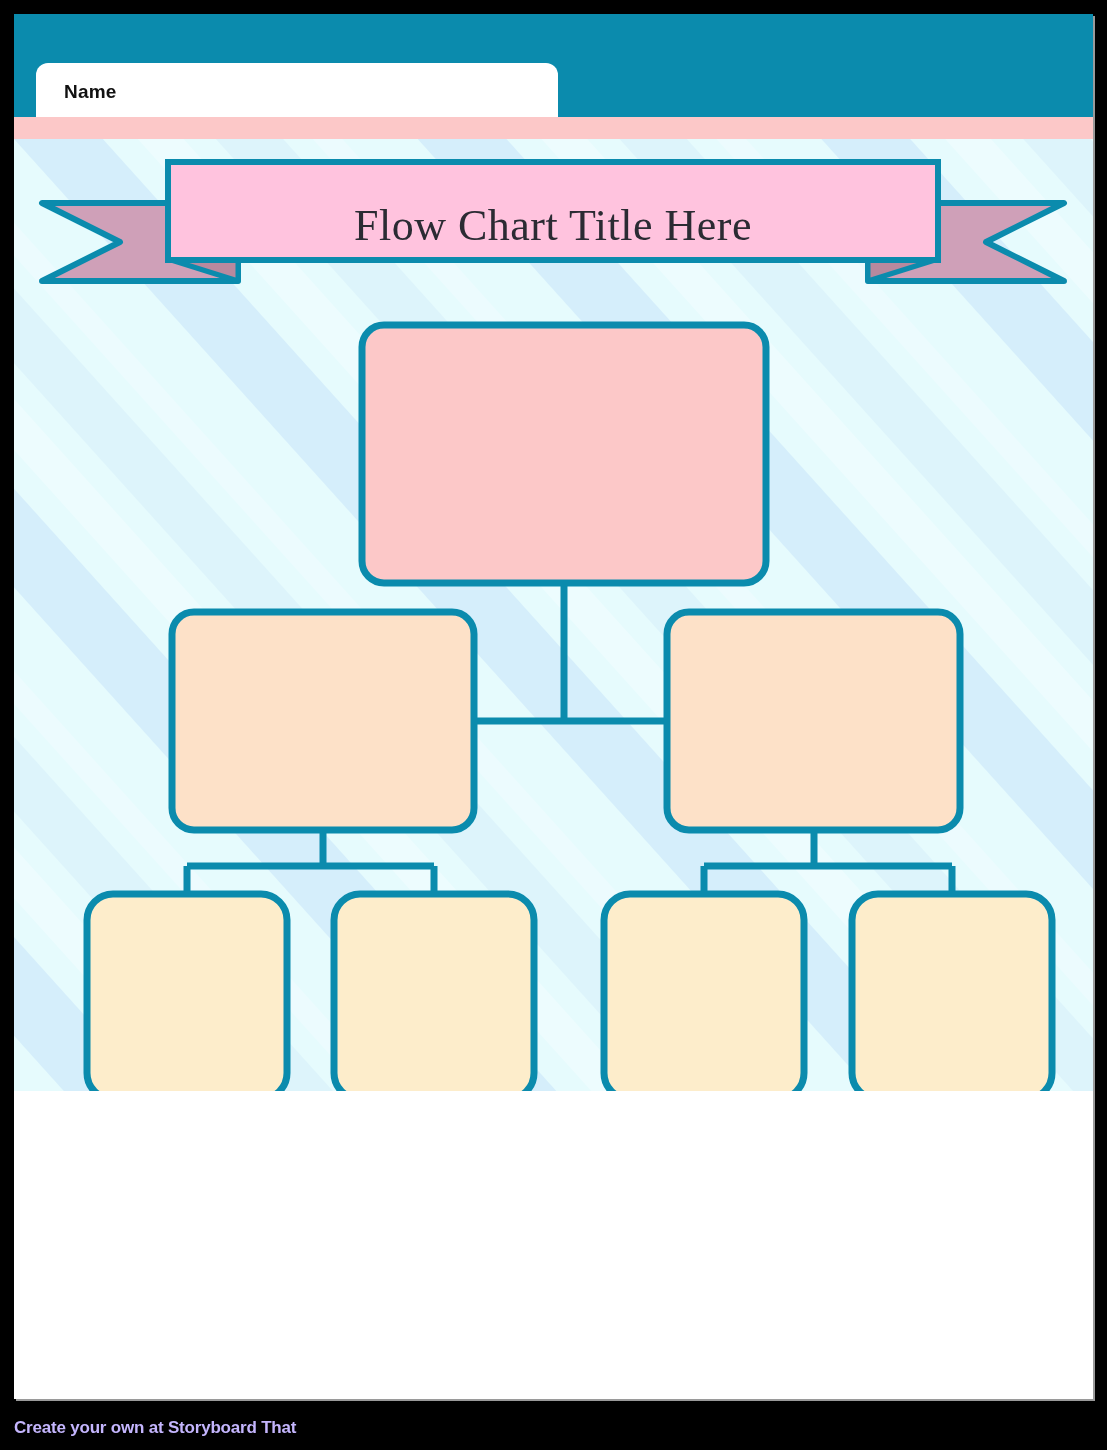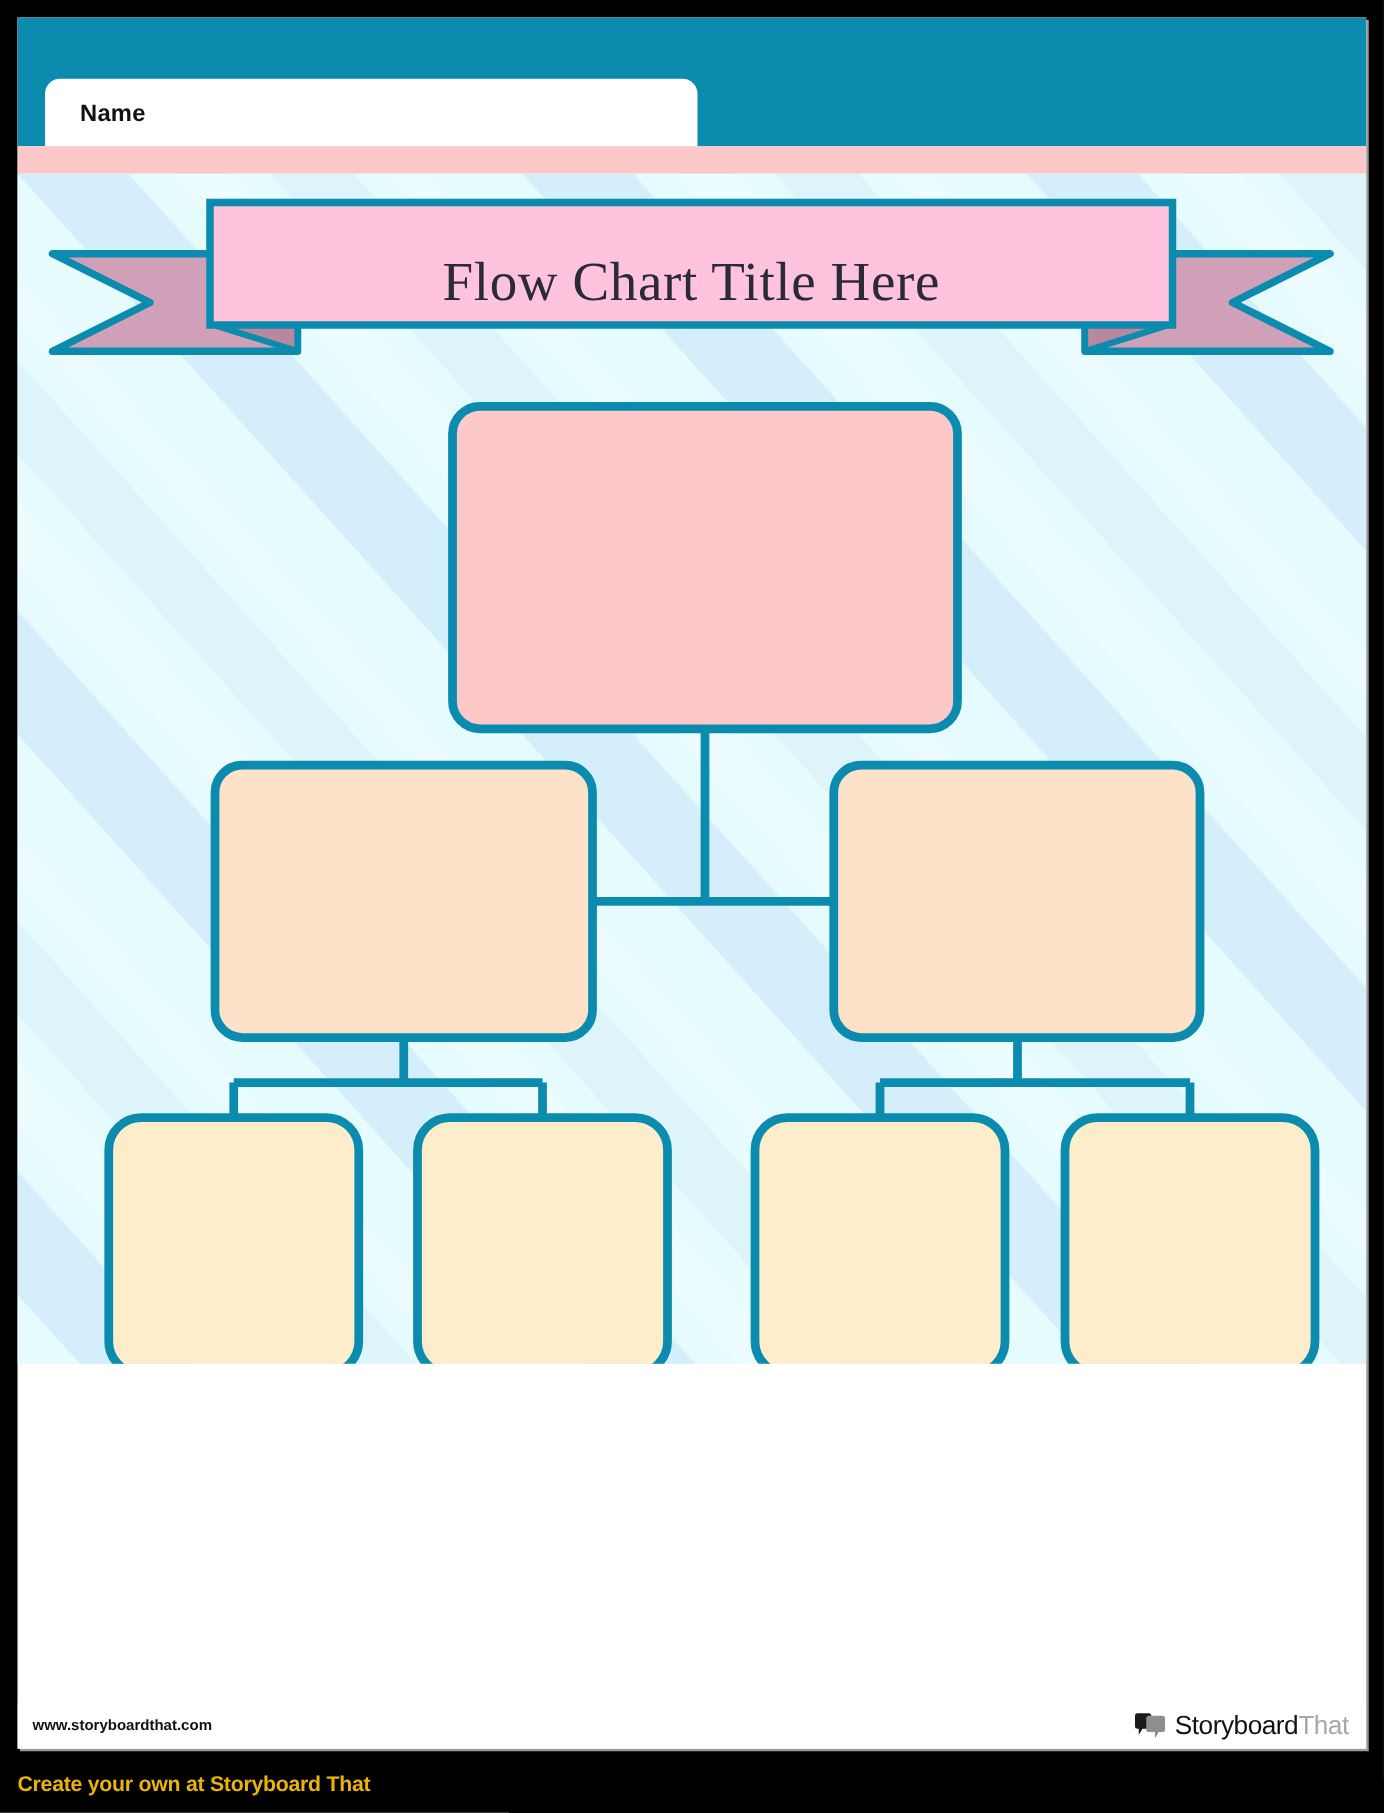--- a/index.html
+++ b/index.html
@@ -80,21 +80,21 @@
   }
   #footer-logo-text{
     font-size:21px;letter-spacing:-.4px;
   }
   #footer-logo-text .t1{color:#111;}
   #footer-logo-text .t2{color:#a8a8a8;}
 
   
   #caption{
     position:absolute;left:14px;top:1418px;
-    font-size:17px;font-weight:bold;color:#eab308;
+    font-size:17px;font-weight:bold;color:#c4b5fd;
     letter-spacing:-.2px;
   }
 </style>
 </head>
 <body>
 
 <div id="page">
 
   <div id="header">
 
@@ -194,32 +194,16 @@
           <rect x="424" y="1029" width="126" height="180" rx="26" fill="#f4fbdc" stroke="#0b8bad" stroke-width="6"></rect>
           <rect x="553" y="1029" width="126" height="180" rx="26" fill="#f4fbdc" stroke="#0b8bad" stroke-width="6"></rect>
           <rect x="678" y="1029" width="126" height="180" rx="26" fill="#f4fbdc" stroke="#0b8bad" stroke-width="6"></rect>
           <rect x="805" y="1029" width="126" height="180" rx="26" fill="#f4fbdc" stroke="#0b8bad" stroke-width="6"></rect>
           <rect x="934" y="1029" width="126" height="180" rx="26" fill="#f4fbdc" stroke="#0b8bad" stroke-width="6"></rect>
         </g>
     </svg>
 
   </div>
 
-  <div id="footer">
-    <div id="footer-url">www.storyboardthat.com</div>
-
-    <div id="footer-logo">
-      <svg width="26" height="22" viewBox="0 0 26 22">
-        <path d="M1 2.5 A2 2 0 0 1 3 0.5 L12 0.5 A2 2 0 0 1 14 2.5 L14 11
-                 A2 2 0 0 1 12 13 L7 13 L4 18 L4 13 L3 13 A2 2 0 0 1 1 11 Z" fill="#1a1a1a"></path>
-        <path d="M10 4.5 A2 2 0 0 1 12 2.5 L23 2.5 A2 2 0 0 1 25 4.5 L25 13.5
-                 A2 2 0 0 1 23 15.5 L20 15.5 L17 20.5 L17 15.5 L12 15.5
-                 A2 2 0 0 1 10 13.5 Z" fill="#8e8e8e"></path>
-      </svg>
-      <div id="footer-logo-text">
-        <span class="t1">Storyboard</span><span class="t2">That</span>
-      </div>
-    </div>
-  </div>
 
 </div>
 
 <div id="caption">Create your own at Storyboard That</div>
 
 </body></html>

